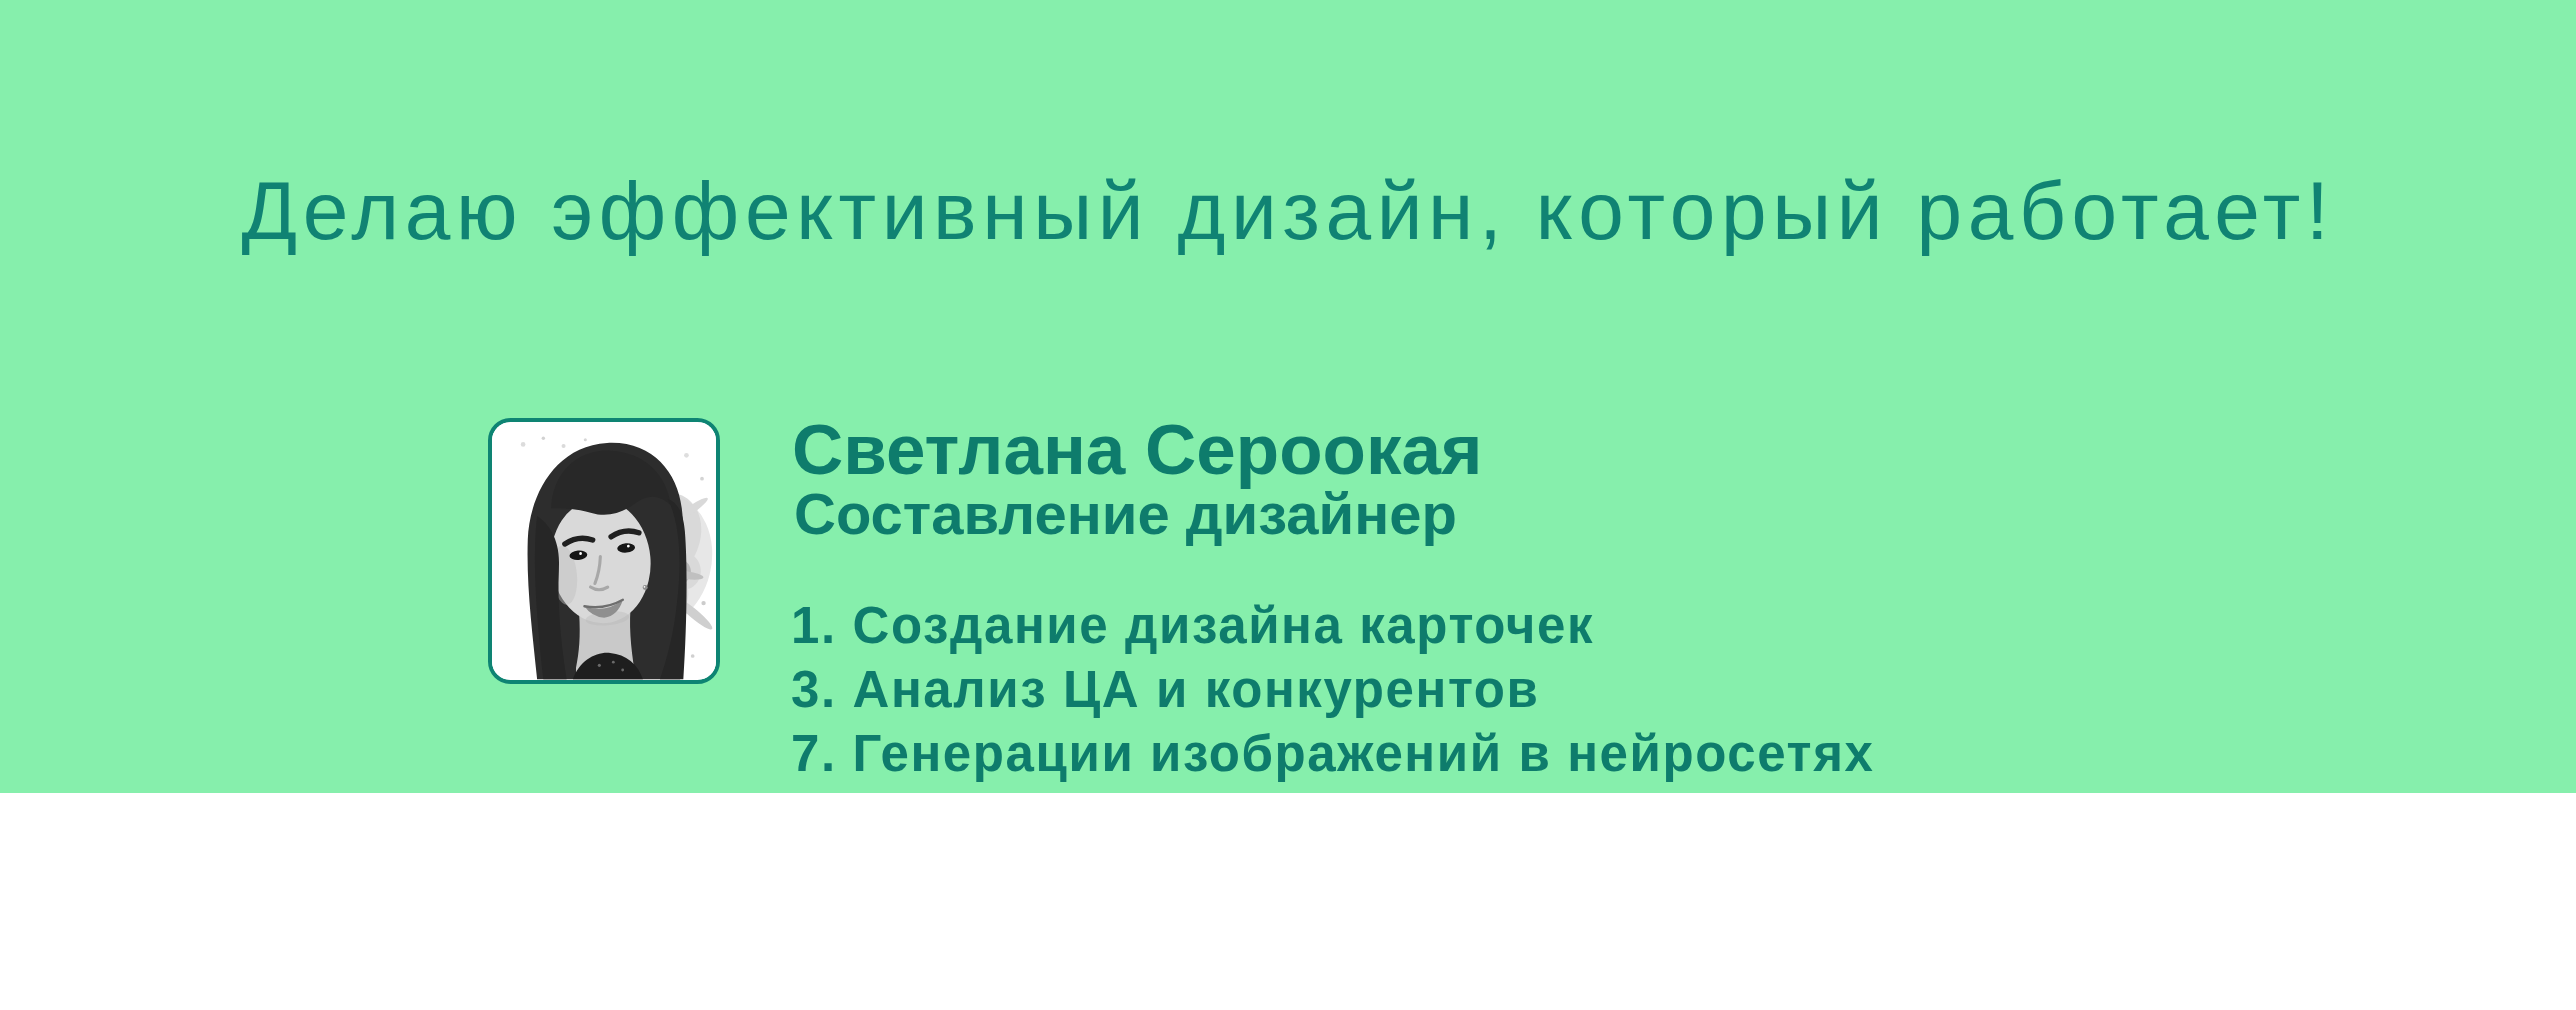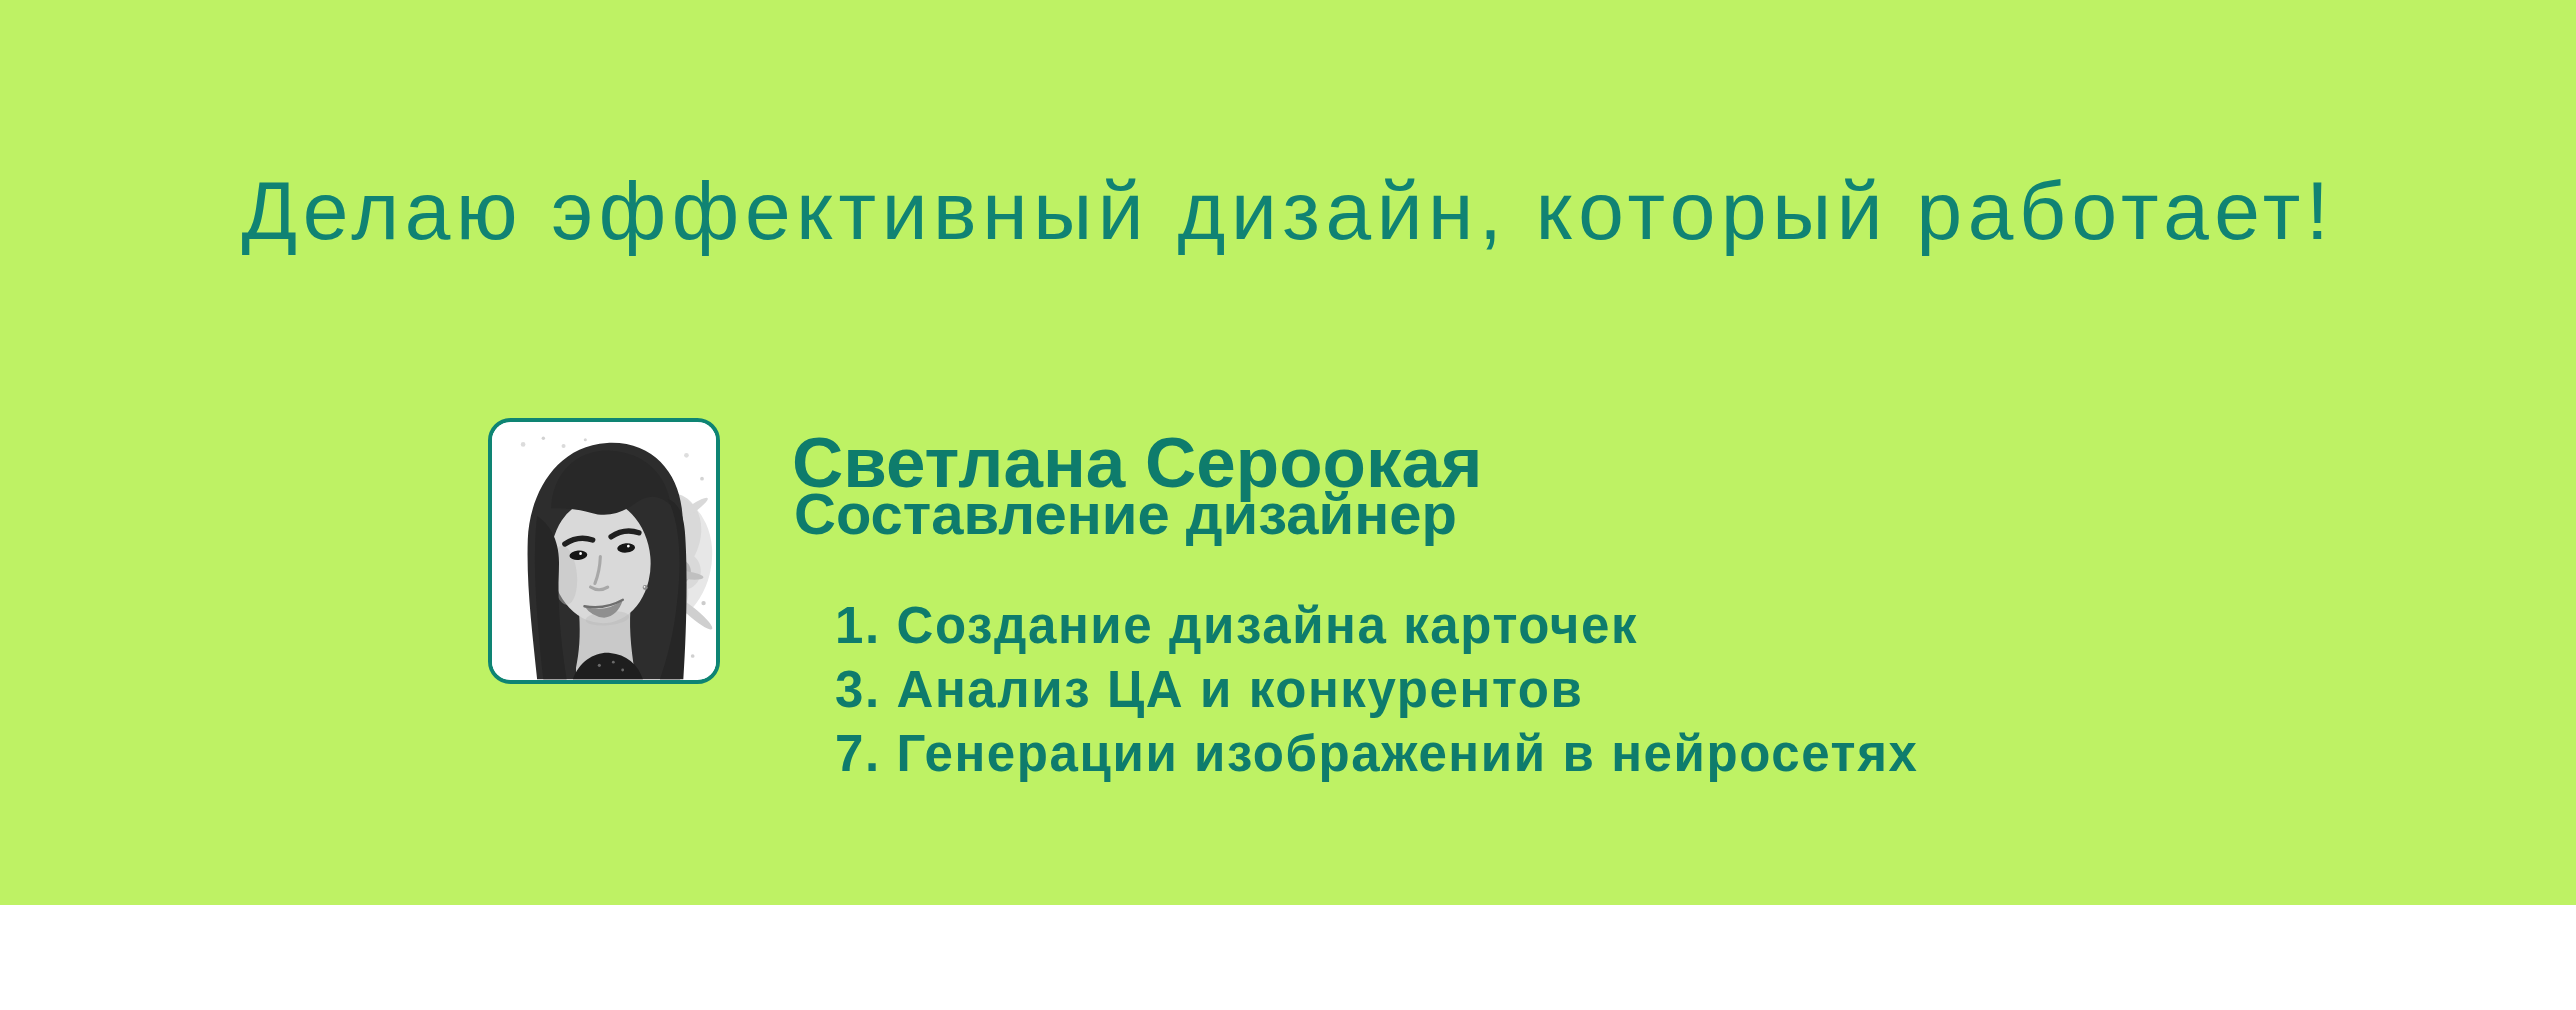--- a/index.html
+++ b/index.html
@@ -3,22 +3,22 @@
 <meta charset="utf-8">
 <style>
   html, body { margin: 0; padding: 0; }
   body {
     font-family: "Liberation Sans", "DejaVu Sans", sans-serif;
     -webkit-font-smoothing: antialiased;
   }
   .canvas {
     position: relative;
     width: 2576px;
-    height: 905px;
-    background: #bef264;
+    height: 793px;
+    background: #86efac;
     overflow: hidden;
   }
   .headline {
     position: absolute;
     top: 160px;
     left: 0;
     right: 0;
     margin: 0;
     text-align: center;
     font-size: 82px;
@@ -43,21 +43,20 @@
   .photo-frame svg { display: block; width: 100%; height: 100%; }
   .profile-name {
     position: absolute;
     left: 792px;
     top: 414px;
     font-size: 71px;
     font-weight: 700;
     color: #0E7C6C;
     line-height: 1.0;
     white-space: nowrap;
-    margin-top: 13px;
   }
   .profile-role {
     position: absolute;
     left: 794px;
     top: 485px;
     font-size: 58px;
     font-weight: 700;
     color: #0E7C6C;
     line-height: 1.0;
     white-space: nowrap;
@@ -67,21 +66,20 @@
     left: 791px;
     top: 594px;
     font-size: 51px;
     font-weight: 600;
     color: #0E7C6C;
     letter-spacing: 1.6px;
   }
   .service-item {
     line-height: 64px;
     white-space: nowrap;
-    margin-left: 44px;
   }
 </style>
 </head>
 <body>
 
 <div class="canvas">
 
   <h1 class="headline">Делаю эффективный дизайн, который работает!</h1>
 
   <div class="photo-frame">

